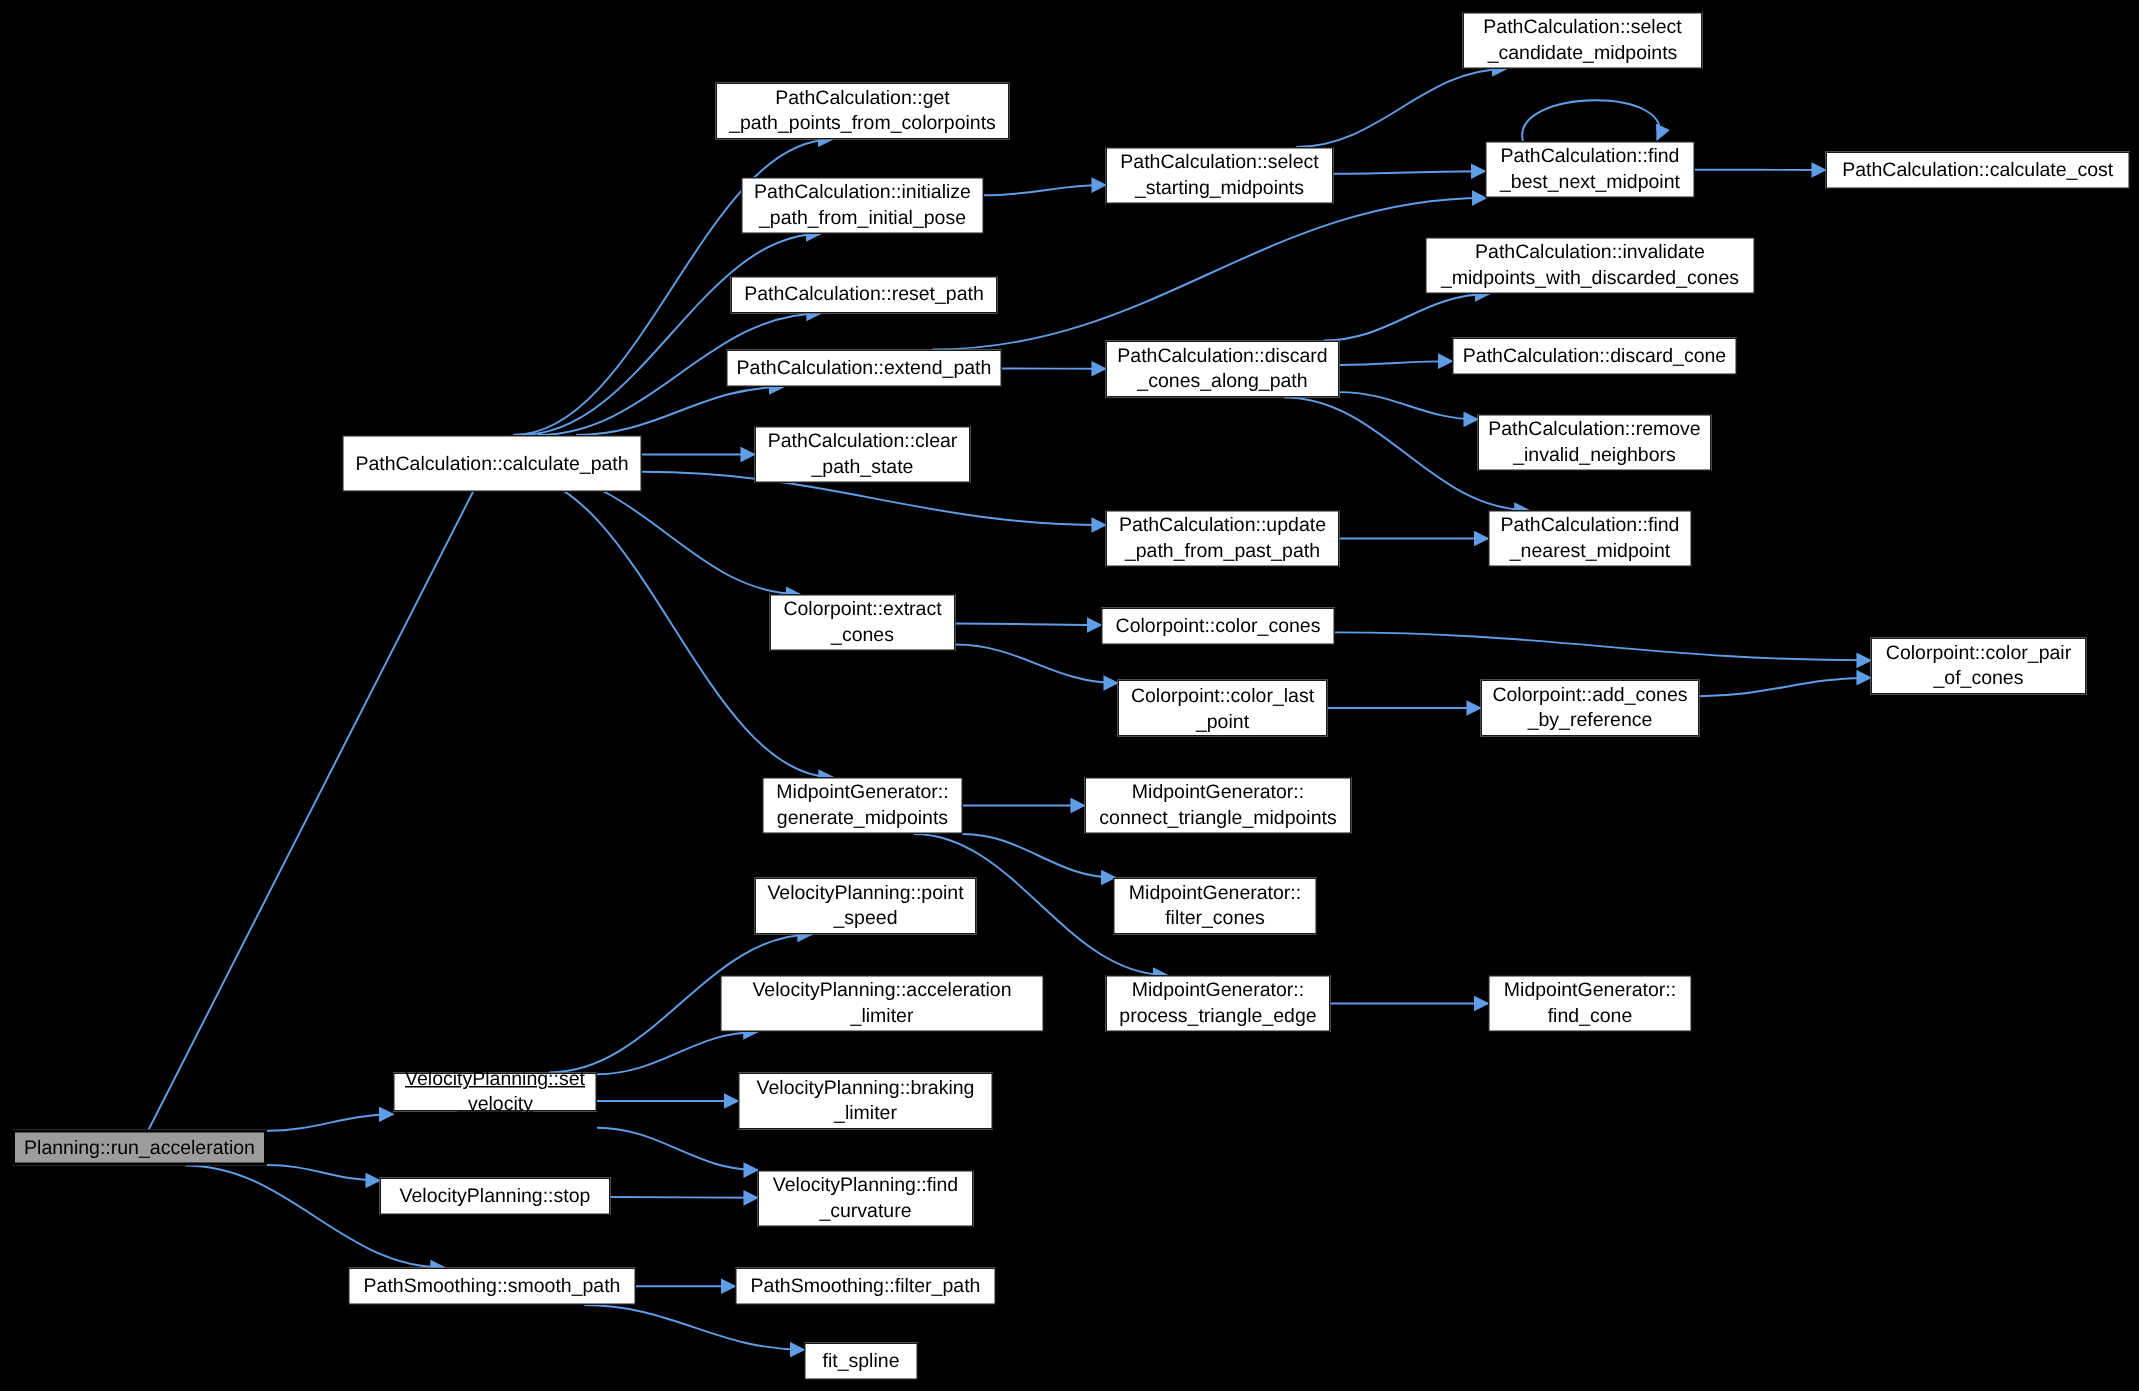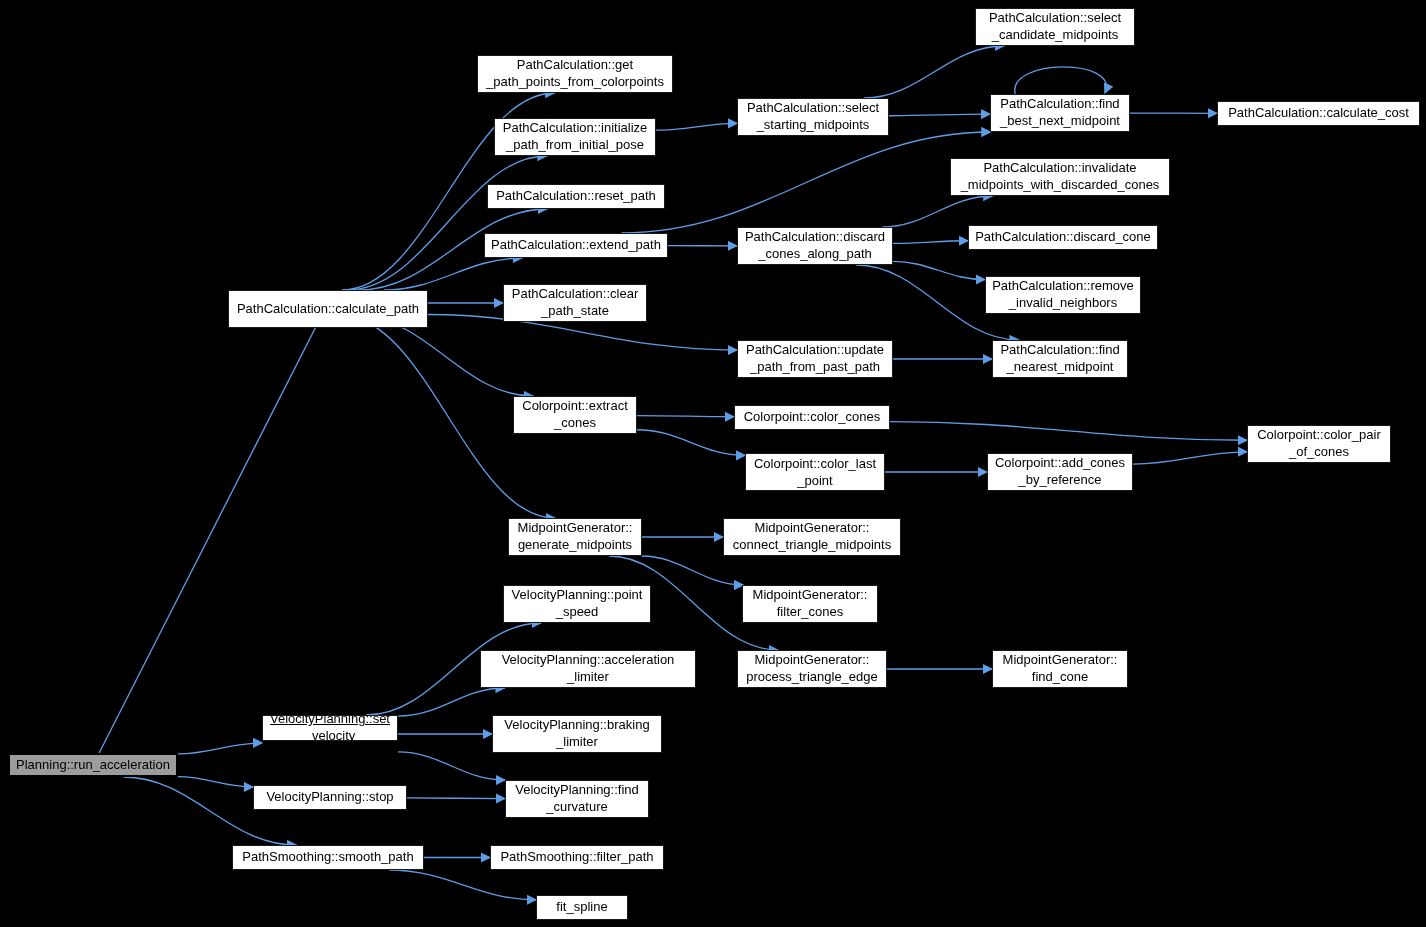--- a/index.html
+++ b/index.html
@@ -127,15 +127,15 @@
 _limiter</span></div>
       <div class="node" style="left: 262px; top: 715px; width: 136px; height: 26px; text-decoration: underline;"><span>VelocityPlanning::set
 _velocity</span></div>
       <div class="node" style="left: 492px; top: 715px; width: 170px; height: 38px;"><span>VelocityPlanning::braking
 _limiter</span></div>
       <div class="node" style="left: 253px; top: 785px; width: 154px; height: 25px;"><span>VelocityPlanning::stop</span></div>
       <div class="node" style="left: 505px; top: 780px; width: 144px; height: 38px;"><span>VelocityPlanning::find
 _curvature</span></div>
       <div class="node" style="left: 232px; top: 845px; width: 192px; height: 25px;"><span>PathSmoothing::smooth_path</span></div>
       <div class="node" style="left: 490px; top: 845px; width: 174px; height: 25px;"><span>PathSmoothing::filter_path</span></div>
-      <div class="node" style="left: 536px; top: 895px; width: 92px; height: 25px; text-align: right;"><span>fit_spline</span></div>
+      <div class="node" style="left: 536px; top: 895px; width: 76px; height: 25px; text-align: right;"><span>fit_spline</span></div>
     </div>
 </div>
 
 </body></html>

